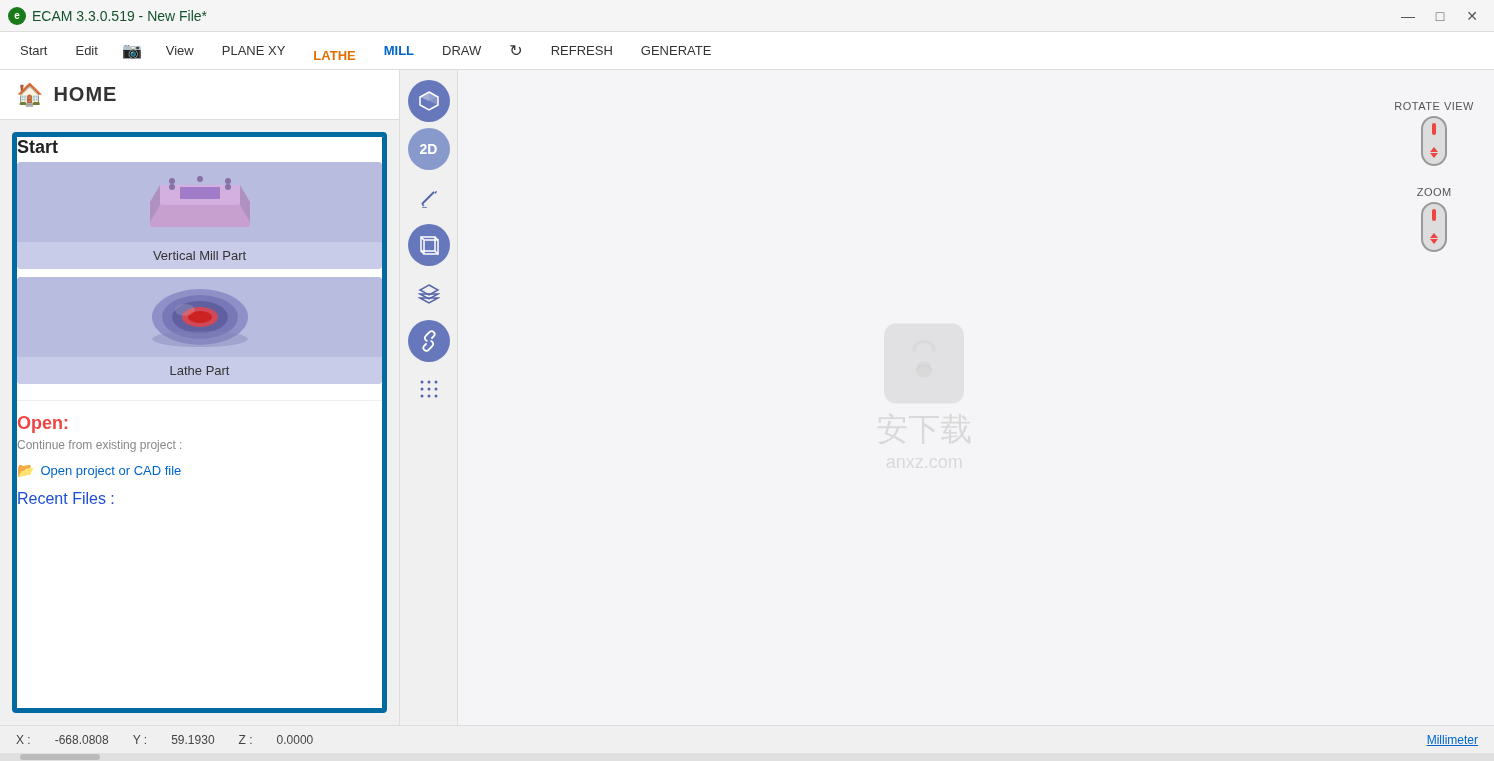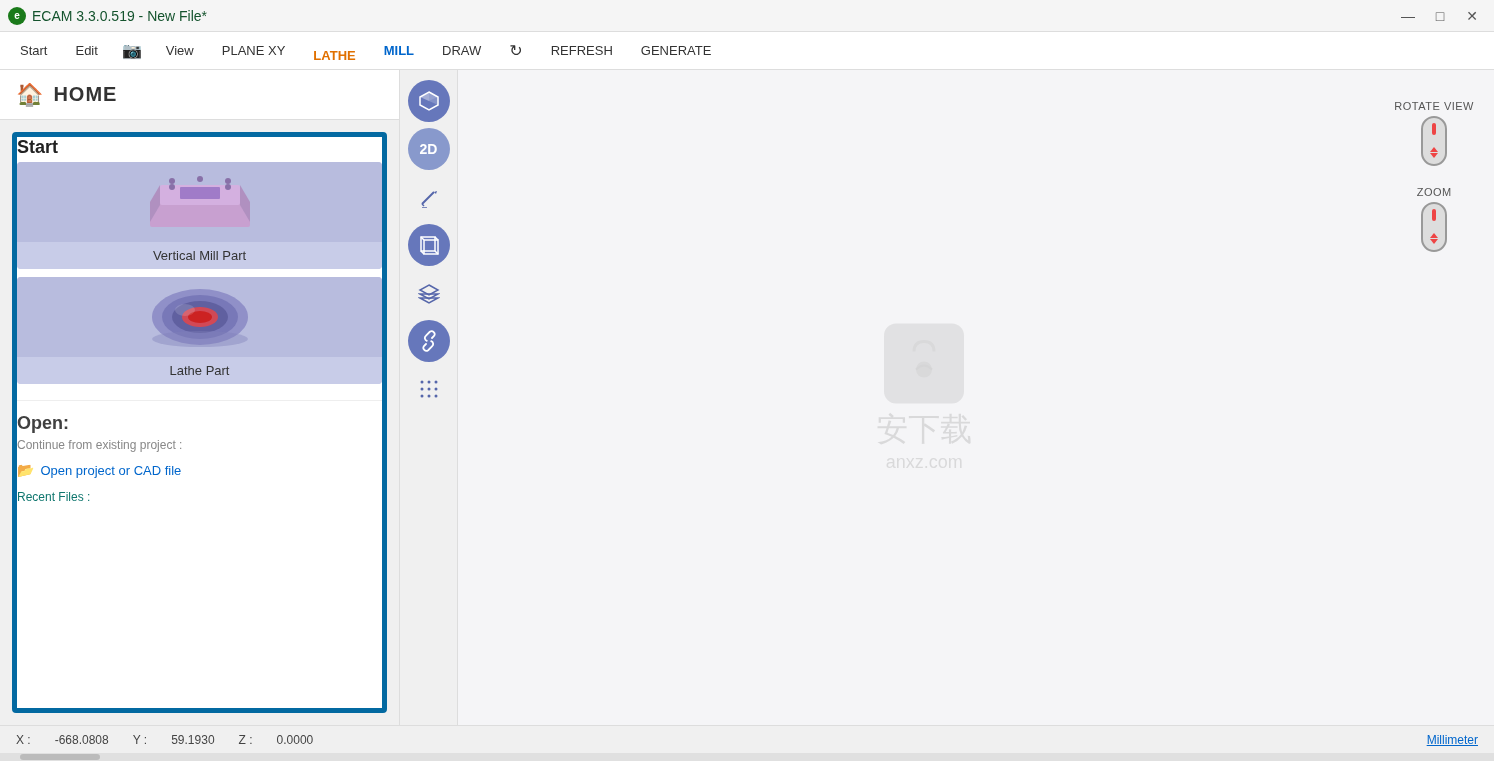--- a/index.html
+++ b/index.html
@@ -173,41 +173,41 @@
 
     
     #open-section {
       margin-top: 16px;
       padding-top: 12px;
       border-top: 1px solid #eee;
     }
     #open-section-title {
       font-size: 18px;
       font-weight: 600;
-      color: #404040;
+      color: #ef4444;
       margin-bottom: 4px;
     }
     #open-section-subtitle {
       font-size: 12px;
       color: #888;
       margin-bottom: 10px;
     }
     #open-project-link {
       display: flex;
       align-items: center;
       gap: 6px;
       color: #0066cc;
       font-size: 13px;
       cursor: pointer;
       text-decoration: none;
       margin-bottom: 12px;
     }
     #recent-files-label {
-      font-size: 12px;
-      color: #0f766e;
+      font-size: 16px;
+      color: #1d4ed8;
     }
 
     
     #toolbar {
       width: 58px;
       background: #f0f0f0;
       display: flex;
       flex-direction: column;
       align-items: center;
       padding-top: 10px;

